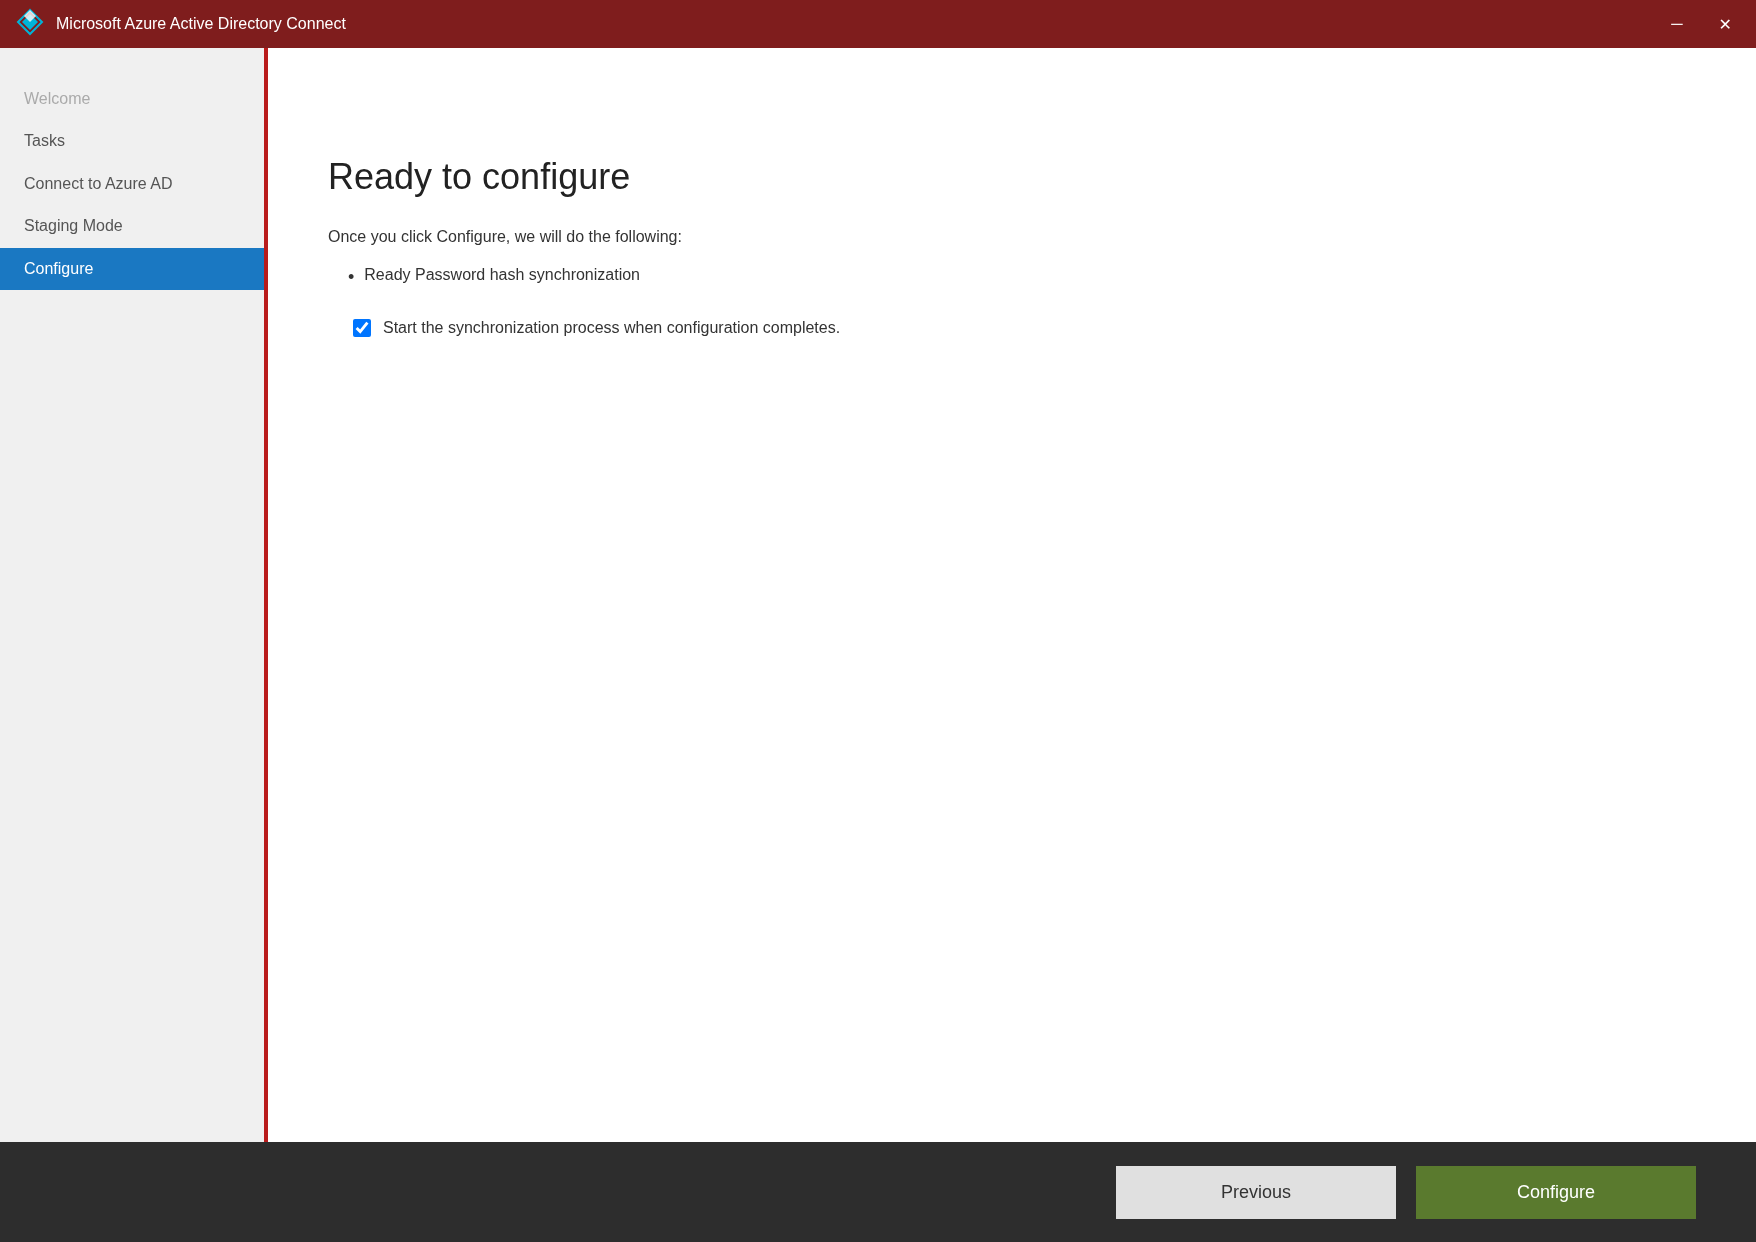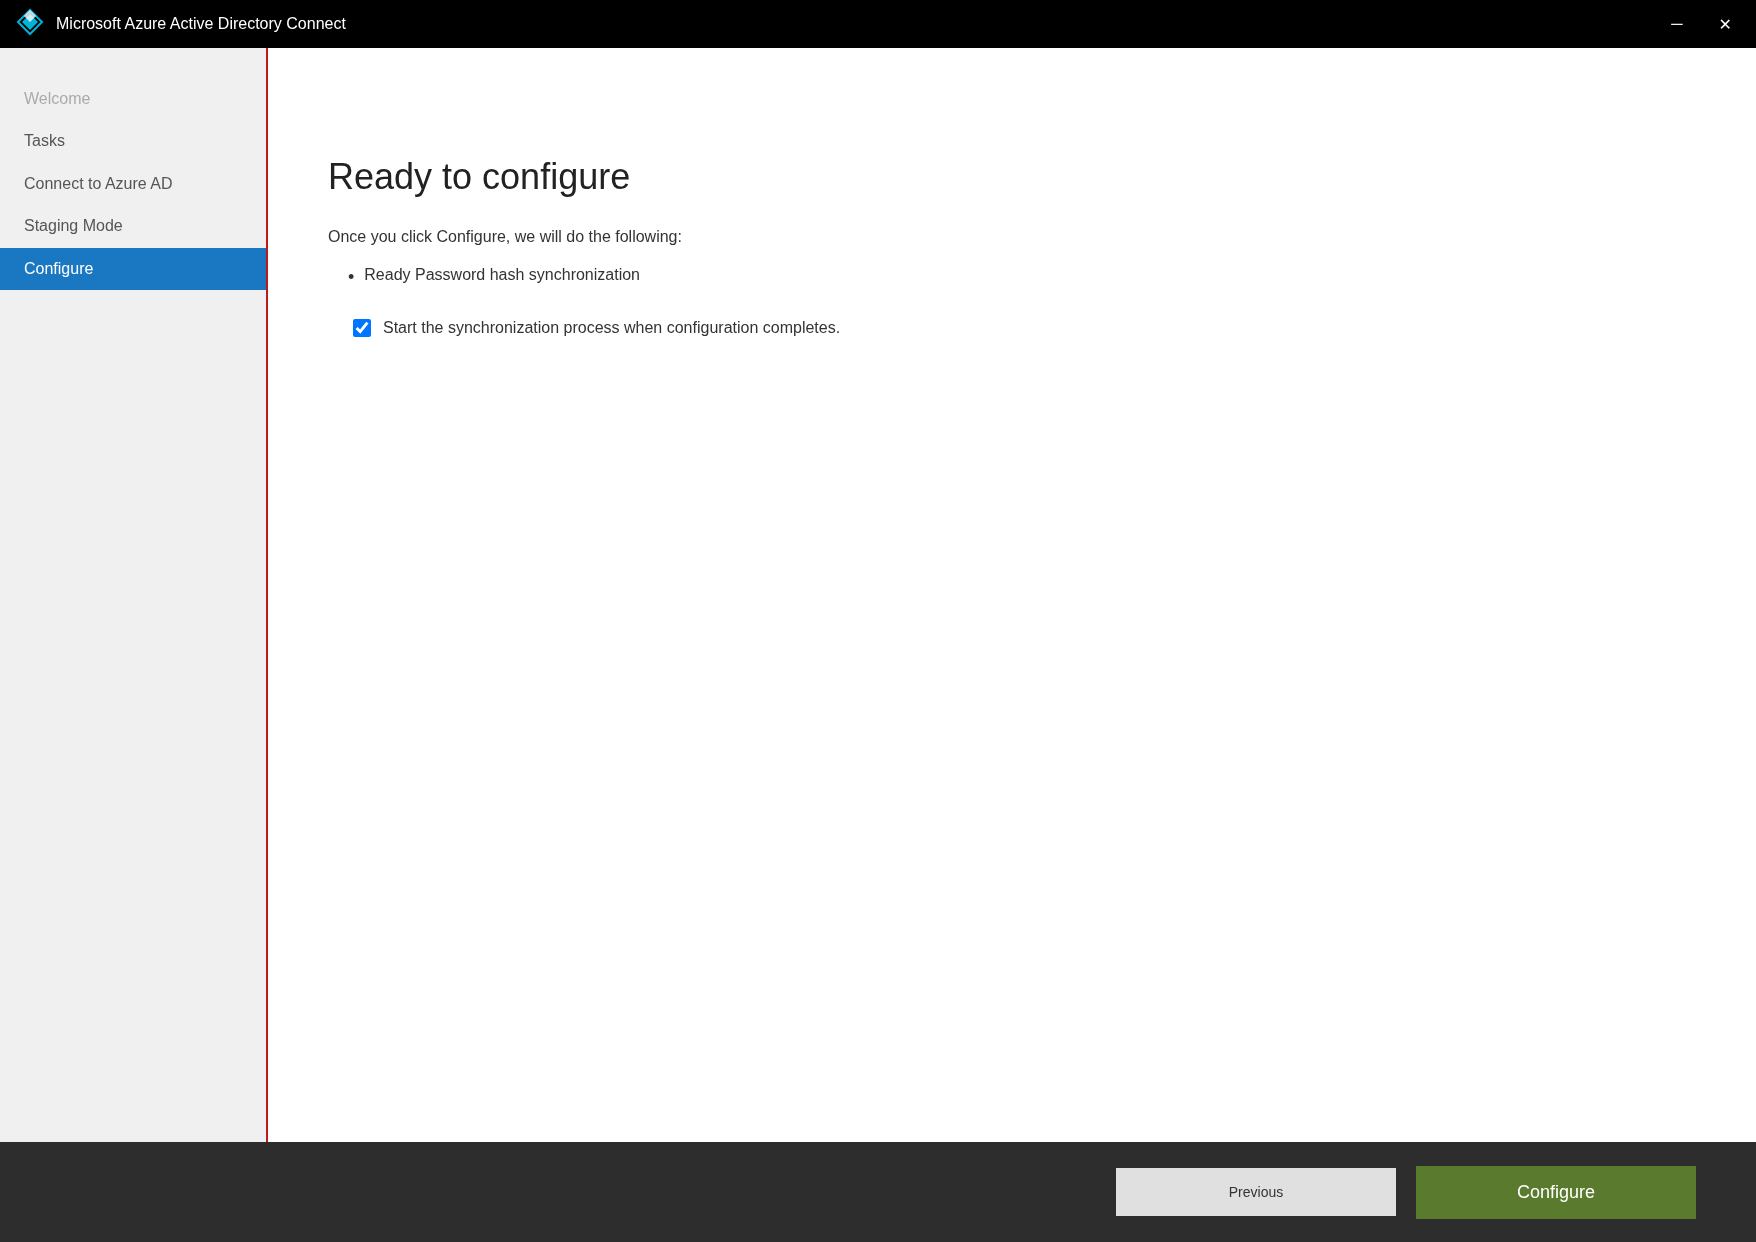--- a/index.html
+++ b/index.html
@@ -13,21 +13,21 @@
       height: 1242px;
       background: #2d2d2d;
       font-family: 'Segoe UI', Arial, sans-serif;
       overflow: hidden;
       display: flex;
       flex-direction: column;
     }
 
     
     .titlebar {
-      background: #000000;
+      background: #7f1d1d;
       height: 48px;
       display: flex;
       align-items: center;
       padding: 0 16px;
       flex-shrink: 0;
     }
 
     .titlebar-logo {
       width: 28px;
       height: 28px;
@@ -70,21 +70,21 @@
     .body-area {
       flex: 1;
       display: flex;
       overflow: hidden;
     }
 
     
     .sidebar {
       width: 268px;
       background: #f0f0f0;
-      border-right: 2px solid #b91c1c;
+      border-right: 4px solid #b91c1c;
       padding: 30px 0;
       flex-shrink: 0;
     }
 
     .sidebar-item {
       padding: 10px 24px;
       font-size: 16px;
       color: #555555;
       cursor: default;
       line-height: 1.4;
@@ -175,21 +175,21 @@
       gap: 20px;
       flex-shrink: 0;
     }
 
     .btn-previous {
       background: #e0e0e0;
       color: #333333;
       border: none;
       padding: 16px 0;
       width: 280px;
-      font-size: 14px;
+      font-size: 18px;
       cursor: pointer;
       font-family: 'Segoe UI', Arial, sans-serif;
     }
 
     .btn-configure {
       background: #5a7a2e;
       color: #ffffff;
       border: none;
       padding: 16px 0;
       width: 280px;

